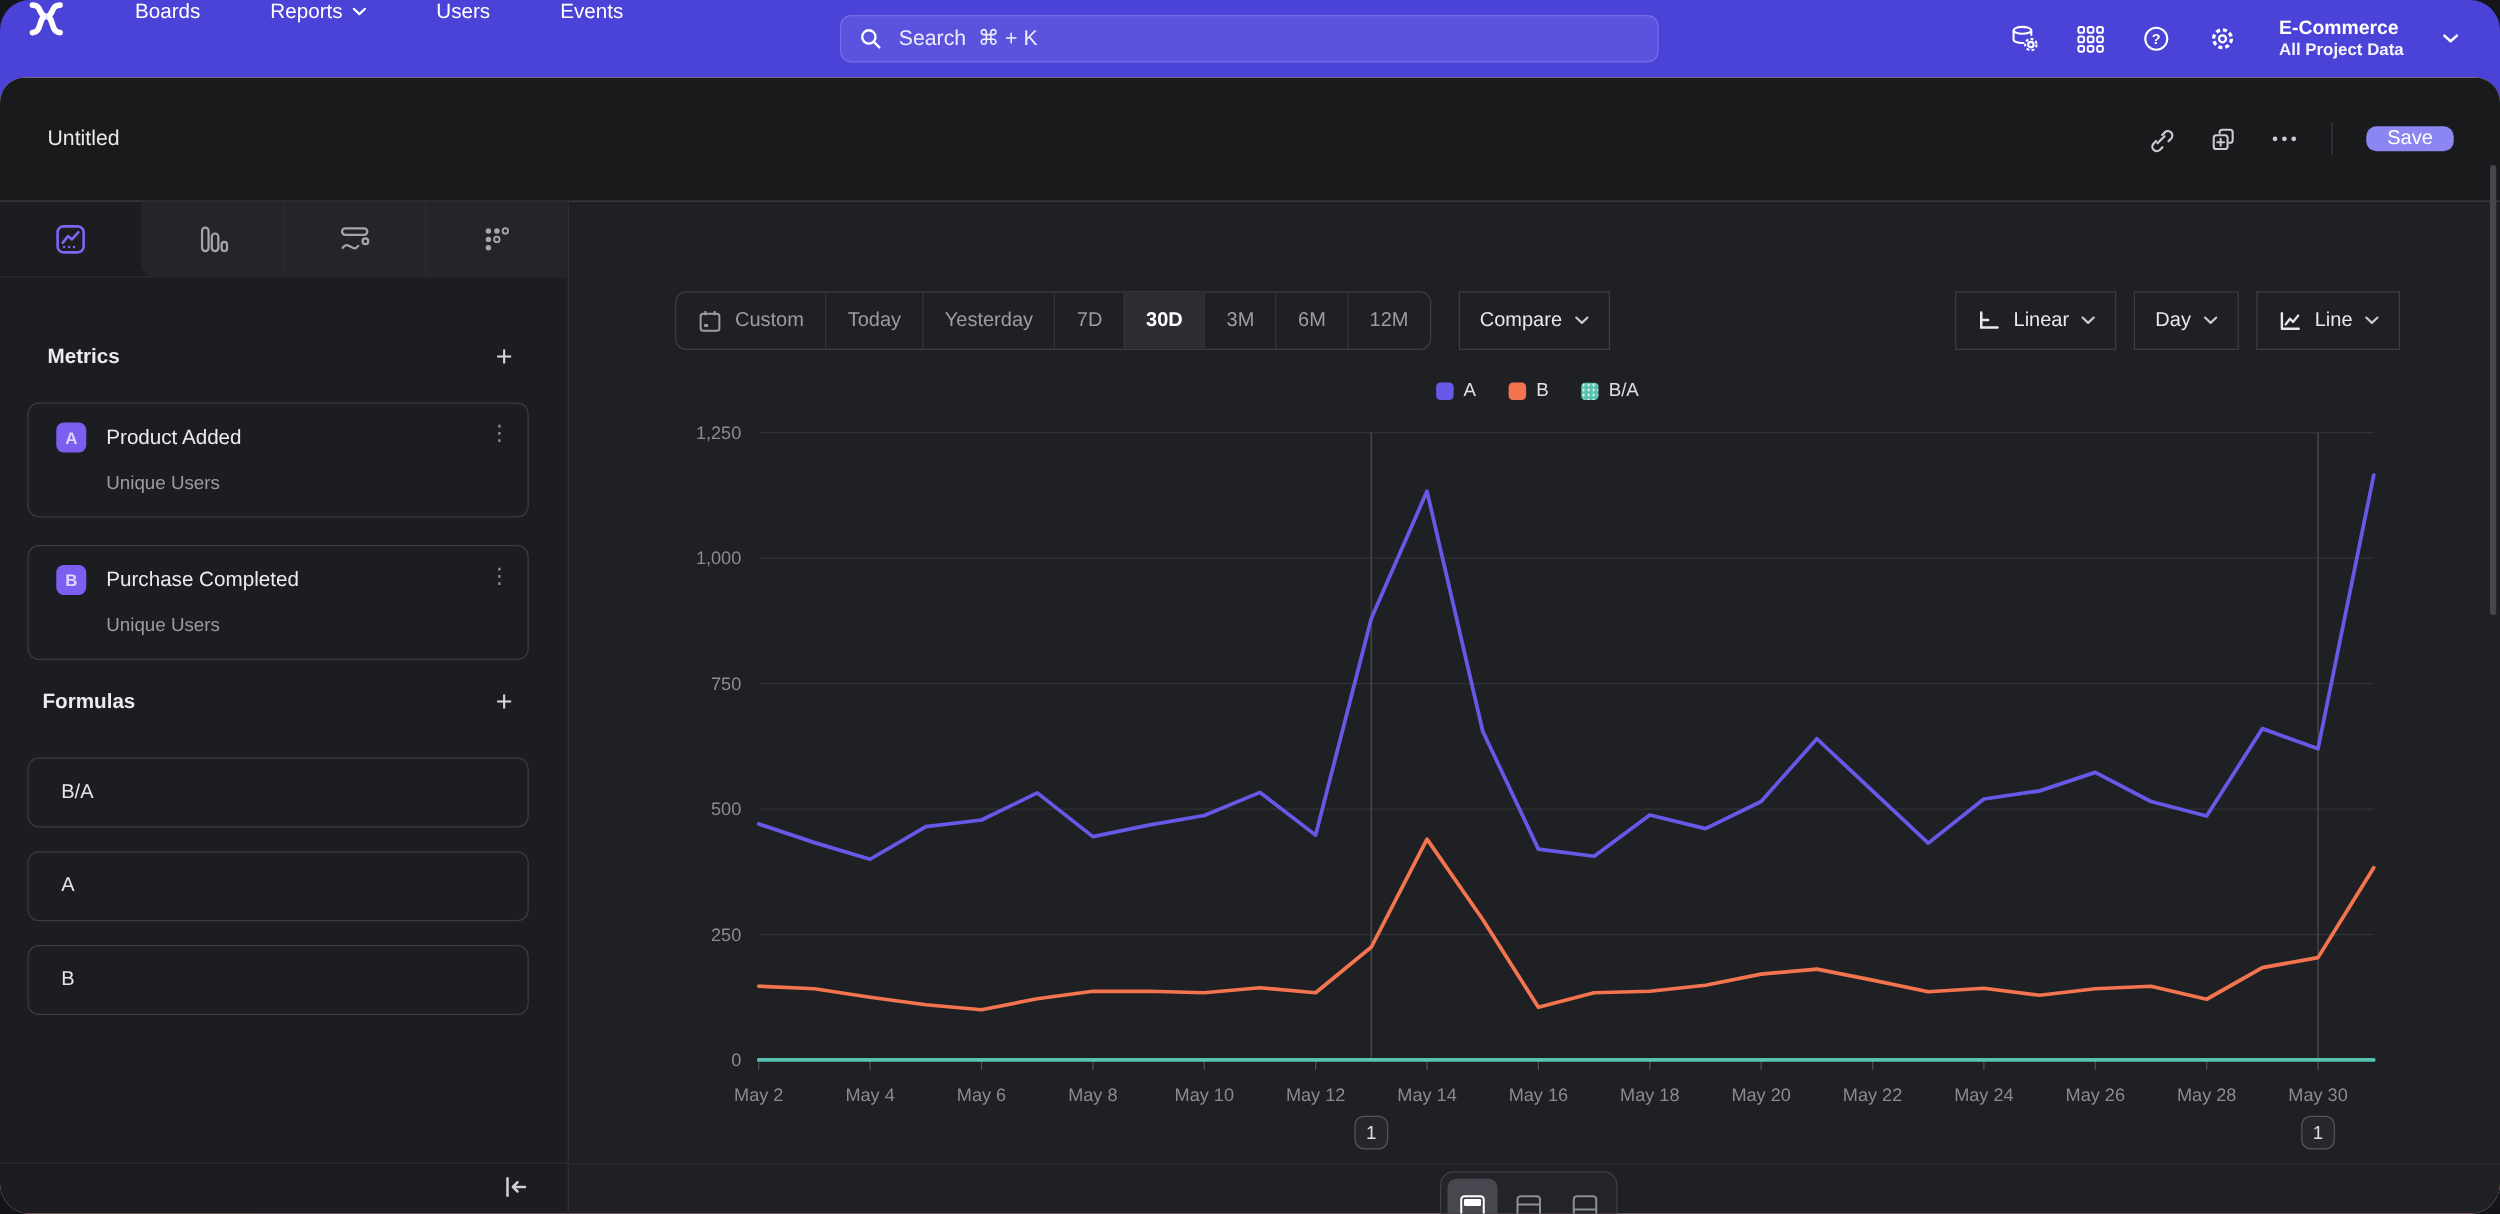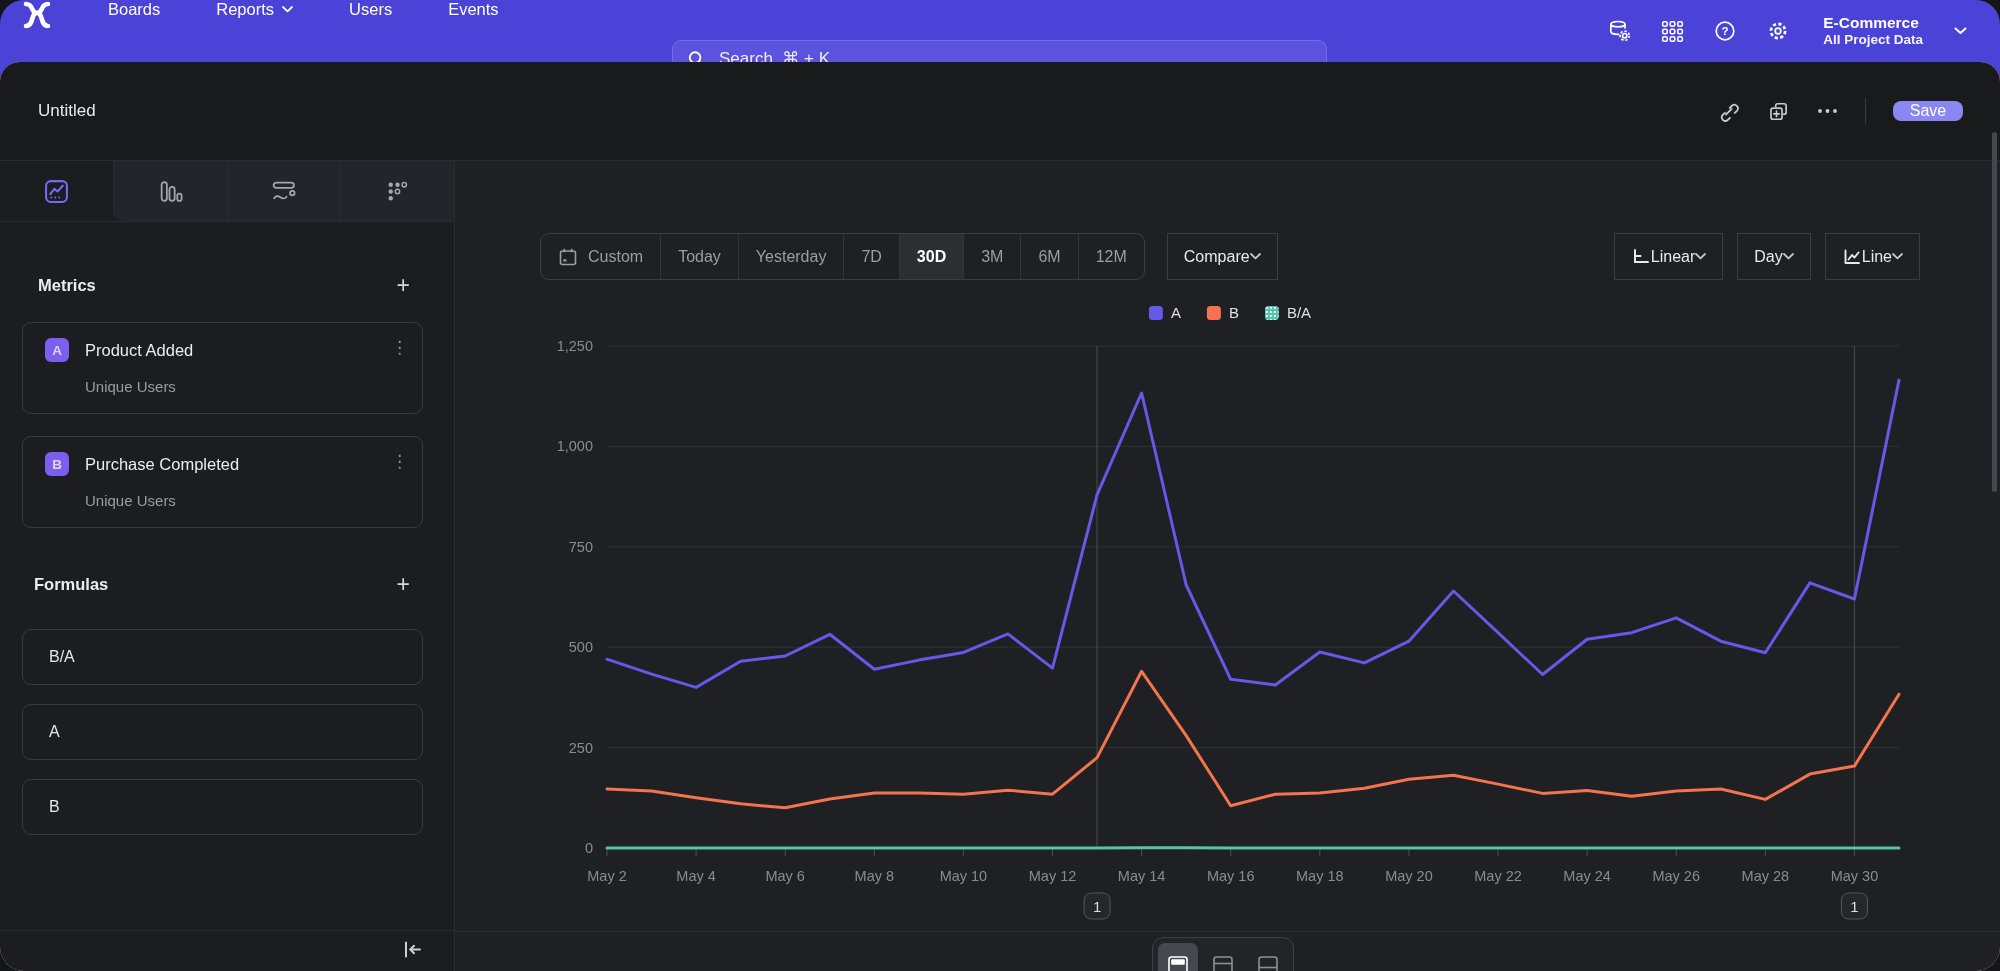--- a/index.html
+++ b/index.html
@@ -6,21 +6,21 @@
     font-family:"Liberation Sans","DejaVu Sans",sans-serif;-webkit-font-smoothing:antialiased;}
   *{box-sizing:border-box;}
   .window{position:absolute;inset:0;background:#4b42d8;border-radius:24px;overflow:hidden;}
 
   
   .topnav{position:absolute;top:0;left:0;right:0;height:62px;display:flex;align-items:flex-start;color:#fff;}
   .logo{margin-left:22px;display:flex;align-items:center;}
   .nav-menu{display:flex;align-items:center;margin-left:56px;gap:56px;}
   .nav-item{display:flex;align-items:center;gap:8px;font-size:16.5px;color:#fff;cursor:pointer;}
   .searchbox{position:absolute;left:672px;top:12px;width:655px;height:38px;background:#5b53dd;
-    border:1px solid #746de6;border-radius:9px;display:flex;align-items:center;padding:0 14px;gap:11px;margin-top:28px;}
+    border:1px solid #746de6;border-radius:9px;display:flex;align-items:center;padding:0 14px;gap:11px;}
   .searchbox input{background:transparent;border:none;outline:none;color:#f2f1fd;font-size:17px;width:100%;
     font-family:inherit;}
   .searchbox input::placeholder{color:#eeedfc;opacity:1;}
   .nav-right{position:absolute;right:33px;top:0;height:62px;display:flex;align-items:center;gap:29px;}
   .nav-icon{display:flex;align-items:center;justify-content:center;cursor:pointer;}
   .project{line-height:1.15;margin-left:4px;}
   .project .pname{font-size:15.5px;font-weight:bold;color:#fff;}
   .project .pscope{font-size:13.5px;font-weight:bold;color:#f4f3ff;}
   .proj-chev{margin-left:2px;color:#fff;}
 
@@ -44,21 +44,21 @@
   .analyze-value{color:#fff;font-size:16px;display:flex;align-items:center;gap:7px;cursor:pointer;}
   .analyze-value .chev{color:#c7c8cc;}
   .tabstrip{height:61px;border-bottom:1px solid #2b2c2f;display:flex;}
   .tab{flex:1;display:flex;align-items:center;justify-content:center;cursor:pointer;}
   .tab.inactive{background:#24252a;border-left:1px solid #2b2c2f;}
   .tab.first-inactive{border-bottom-left-radius:10px;}
   .section-head{display:flex;align-items:center;justify-content:space-between;padding:0 44px 0 38px;}
   .section-title{font-size:16.5px;font-weight:bold;color:#ececee;}
   .plus-btn{font-size:23px;color:#d6d7da;cursor:pointer;line-height:1;font-weight:300;}
   .mhead{margin-top:52px;margin-bottom:25px;}
-  .fhead{margin-top:45px;margin-bottom:33px;padding-left:34px;}
+  .fhead{margin-top:22px;margin-bottom:33px;padding-left:34px;}
   .cards{display:flex;flex-direction:column;gap:22px;}
   .fcards{display:flex;flex-direction:column;gap:19px;}
   .metric-card{margin:0 31px 0 22px;height:92px;border:1px solid #3a3b3f;border-radius:9px;position:relative;cursor:pointer;}
   .mbadge{position:absolute;left:22px;top:15px;width:24px;height:24px;border-radius:6px;background:#7c5ef0;
     color:#ded6ff;font-size:13.5px;font-weight:bold;display:flex;align-items:center;justify-content:center;}
   .mtitle{position:absolute;left:62px;top:18px;font-size:16.5px;color:#ececee;}
   .msub{position:absolute;left:62px;top:55px;font-size:15px;color:#9b9ca1;}
   .kebab{position:absolute;right:14px;top:14px;color:#8f9095;font-size:17px;letter-spacing:0;cursor:pointer;}
   .formula-card{margin:0 31px 0 22px;height:56px;border:1px solid #3a3b3f;border-radius:9px;display:flex;
     align-items:center;padding-left:26px;font-size:16px;color:#e6e6e9;cursor:pointer;}
@@ -66,21 +66,21 @@
   .collapse-btn{position:absolute;right:30px;top:8px;color:#cfd0d4;cursor:pointer;}
 
   
   .main{flex:1;position:relative;background:#1f2023;}
   .controls{position:absolute;top:72px;left:85px;display:flex;gap:22px;align-items:flex-end;}
   .seggroup{display:flex;border:1px solid #3c3d41;border-radius:9px;height:47px;overflow:hidden;align-items:stretch;}
   .seg{display:flex;align-items:center;gap:10px;padding:0 17px;color:#9c9da2;font-size:16px;cursor:pointer;
     border-left:1px solid #333438;}
   .seg:first-child{border-left:none;}
   .seg.sel{background:#2d2e33;color:#fff;font-weight:bold;}
-  .ctl-btn{height:47px;border:1px solid #3c3d41;border-radius:0;display:flex;align-items:center;
+  .ctl-btn{height:47px;border:1px solid #3c3d41;border-radius:0;display:flex;align-items:center;gap:10px;
     padding:0 16px;color:#e9e9ec;font-size:16px;cursor:pointer;background:transparent;}
   .ctl-btn .chev{color:#c7c8cc;}
   .right-controls{position:absolute;top:72px;right:80px;display:flex;gap:14px;}
 
   .legend{position:absolute;top:143px;left:775px;transform:translateX(-50%);display:flex;gap:26px;align-items:center;}
   .lg-item{display:flex;align-items:center;gap:8px;font-size:15px;color:#dfe0e3;cursor:pointer;}
   .lg-swatch{width:14px;height:14px;border-radius:3.5px;}
   .lg-swatch.pat{background-image:radial-gradient(rgba(255,255,255,.8) 0.9px, transparent 1.05px);
     background-size:4px 4px;}
 

